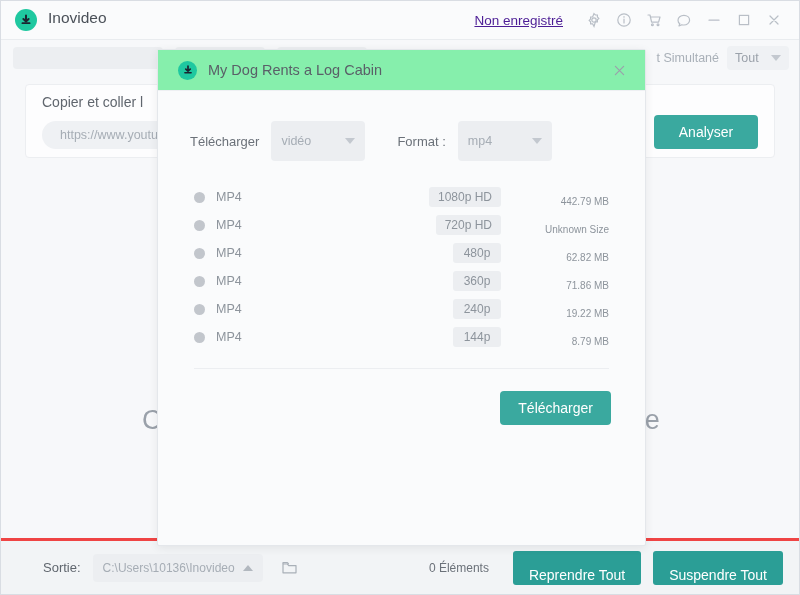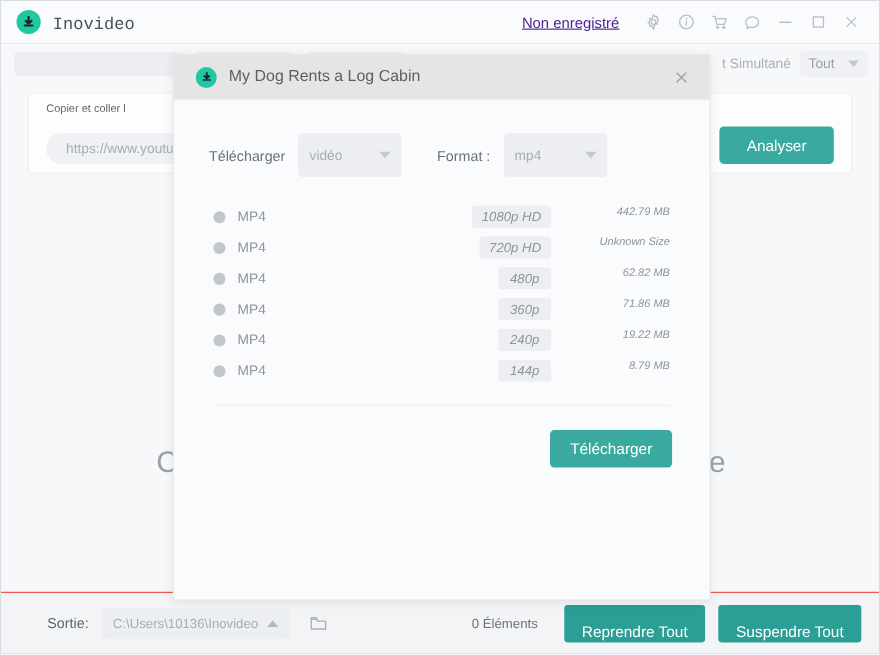--- a/index.html
+++ b/index.html
@@ -18,21 +18,21 @@
   }
 
   
   .titlebar {
     position: absolute; top: 0; left: 0;
     width: 800px; height: 39px;
     background: #fafbfc;
     border-bottom: 1px solid #e9ecef;
     display: flex; align-items: center;
   }
-  .brand { display: flex; align-items: flex-end; margin-left: 14px; font-family: Liberation Mono, monospace; }
+  .brand { display: flex; align-items: flex-start; margin-left: 14px; }
   .logo-circle {
     width: 22px; height: 22px; border-radius: 50%;
     background: #1fc8a0;
     display: flex; align-items: center; justify-content: center;
     position: relative;
   }
   .logo-circle svg { display: block; }
   .brand-name {
     margin-left: 11px;
     font-size: 15.5px;
@@ -96,21 +96,21 @@
   .url-card {
     position: absolute;
     top: 83px; left: 24px;
     width: 750px; height: 74px;
     background: #fdfdfe;
     border: 1px solid #eceef1;
     border-radius: 4px;
   }
   .url-card-title {
     position: absolute; top: 9px; left: 16px;
-    font-size: 10px; color: #60666e;
+    font-size: 14px; color: #60666e;
     white-space: nowrap;
   }
   .url-input {
     position: absolute; top: 36px; left: 16px;
     width: 560px; height: 28px;
     background: #eff1f4;
     border-radius: 14px;
     border: none;
     padding: 0 18px;
     font-size: 12.5px; color: #a6adb5;
@@ -133,21 +133,21 @@
     text-align: center;
     font-size: 27px; color: #9aa1aa;
     letter-spacing: .3px;
   }
 
   
   .bottombar {
     position: absolute; left: 0; bottom: 0;
     width: 800px; height: 56px;
     background: #f2f4f6;
-    border-top: 1px solid #ef4444;
+    border-top: 3px solid #ef4444;
     display: flex; align-items: center;
   }
   .sortie-label {
     margin-left: 42px; font-size: 13px; color: #60666e;
   }
   .path-select {
     margin-left: 12px;
     width: 170px; height: 28px;
     background: #eceef1; border-radius: 4px;
     display: flex; align-items: center;
@@ -189,21 +189,21 @@
     position: absolute;
     left: 156px; top: 48px;
     width: 489px; height: 497px;
     background: #fafbfc;
     border: 1px solid #e4e7eb;
     box-shadow: 0 2px 10px rgba(0,0,0,.07);
     border-radius: 2px;
   }
   .modal-header {
     height: 41px;
-    background: #e5e5e5;
+    background: #86efac;
     border-bottom: 1px solid #eef0f3;
     display: flex; align-items: center;
     padding: 0 14px 0 20px;
   }
   .modal-logo {
     width: 19px; height: 19px; border-radius: 50%;
     background: #1fc8a0;
     display: flex; align-items: center; justify-content: center;
     flex: 0 0 auto;
   }
@@ -247,21 +247,21 @@
     background: #c2c6cc;
     flex: 0 0 auto;
   }
   .fmt {
     margin-left: 11px;
     font-size: 12.5px; color: #8d949c;
     width: 120px;
   }
   .qual-wrap {
     margin-left: auto;
-    display: flex; align-items: flex-start; font-style: italic;
+    display: flex; align-items: flex-end;
   }
   .qual {
     background: #eceef1; border-radius: 3px;
     padding: 3px 9px;
     font-size: 12px; color: #8d949c;
     min-width: 48px; text-align: center;
   }
   .size {
     width: 108px; text-align: right;
     font-size: 10px; color: #8d949c;

